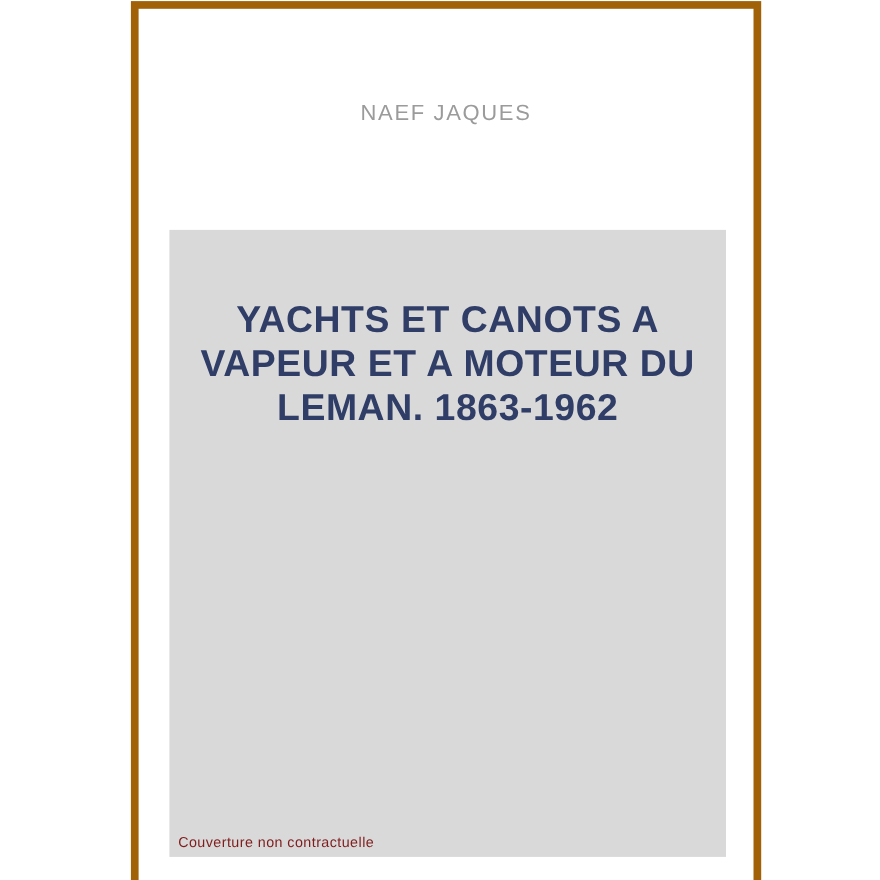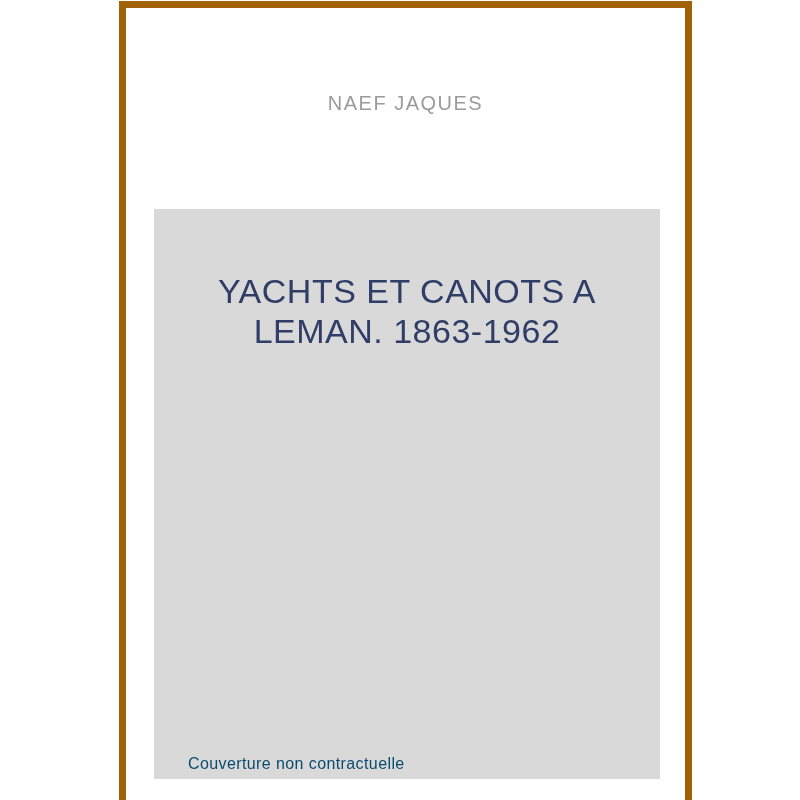--- a/index.html
+++ b/index.html
@@ -41,43 +41,43 @@
   }
   .title {
     position: absolute;
     top: 62px;
     left: 0;
     width: 100%;
     text-align: center;
     font-size: 34px;
     line-height: 40px;
     color: #2f3d67;
-    font-weight: 400;
+    font-weight: 700;
     letter-spacing: 0.5px;
   }
   .title-line {
     display: block;
   }
   .caption {
     position: absolute;
     left: 8px;
     bottom: 6px;
-    font-size: 16px;
+    font-size: 13px;
     letter-spacing: 0.4px;
-    color: #0c4a6e;
-    margin-left: 26px;
+    color: #7f1d1d;
   }
 </style>
 </head>
 <body>
 
 <div class="page">
   <div class="author">NAEF JAQUES</div>
 
   <div class="cover-box">
     <div class="title">
       <span class="title-line">YACHTS ET CANOTS A</span>
+      <span class="title-line">VAPEUR ET A MOTEUR DU</span>
       <span class="title-line">LEMAN. 1863-1962</span>
     </div>
 
     <div class="caption">Couverture non contractuelle</div>
   </div>
 </div>
 
 </body></html>

